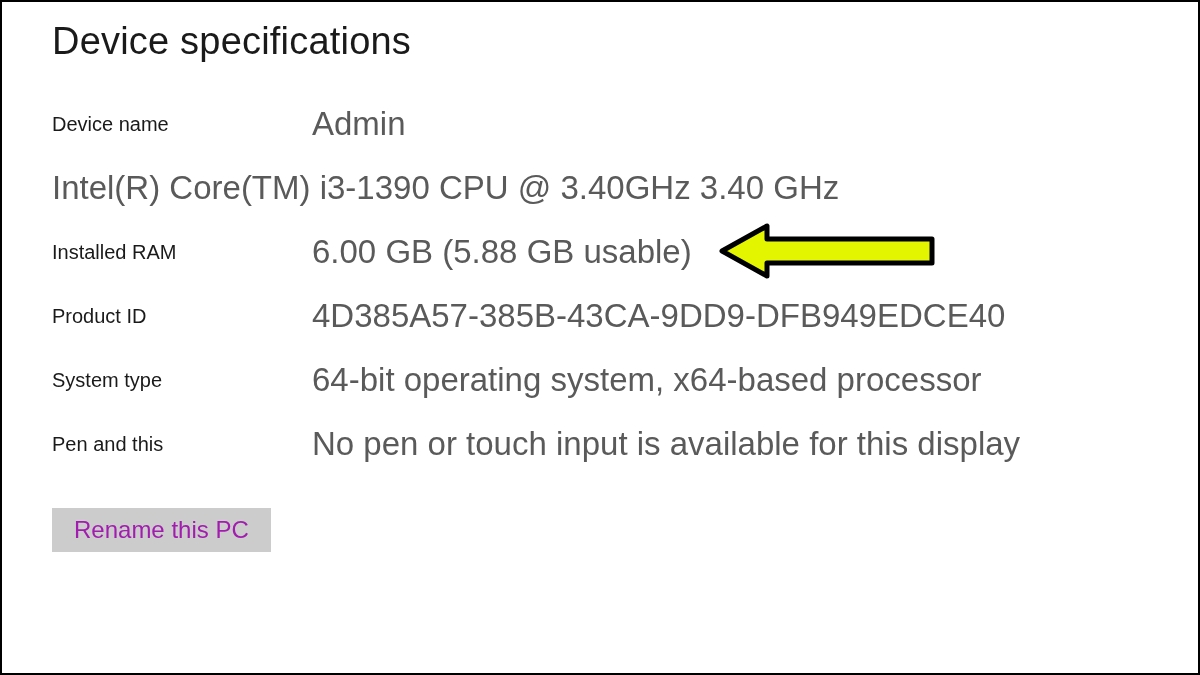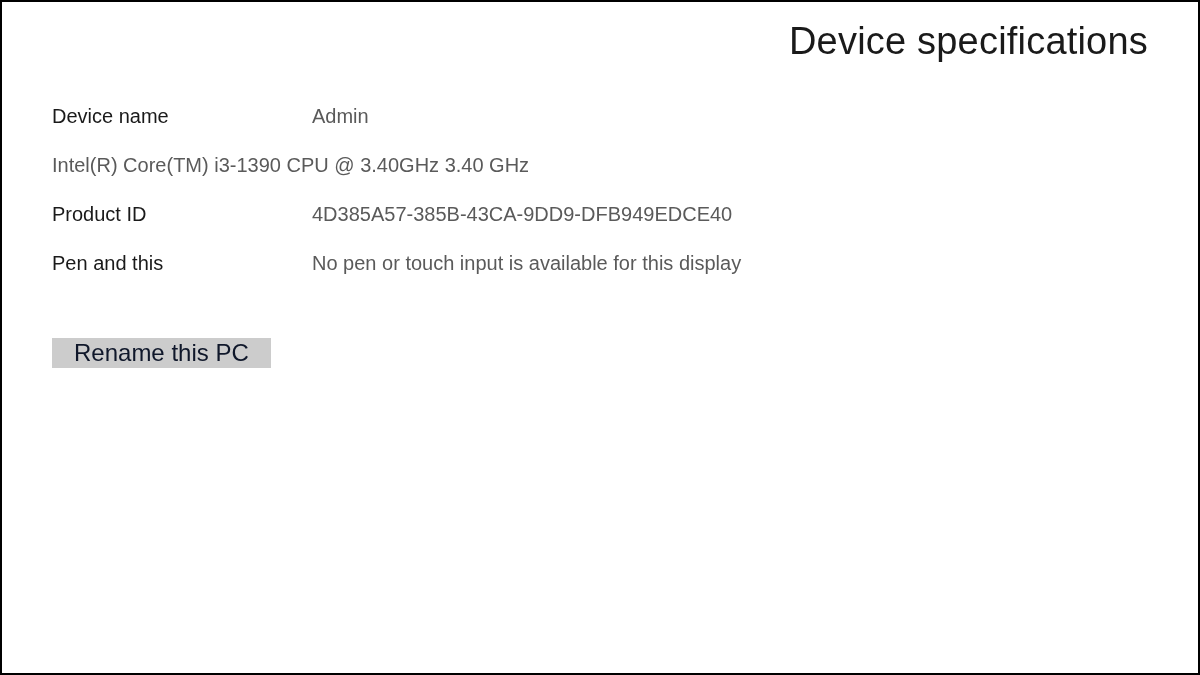--- a/index.html
+++ b/index.html
@@ -14,52 +14,51 @@
       height: 675px;
       border: 2px solid #000;
       padding: 18px 50px 30px 50px;
     }
     .heading {
       font-size: 38px;
       font-weight: 400;
       color: #1a1a1a;
       margin-bottom: 42px;
       letter-spacing: 0.2px;
-      text-align: right;
     }
     .specs-table {
       display: flex;
       flex-direction: column;
       gap: 26px;
     }
     .spec-row {
       display: flex;
       align-items: center;
       position: relative;
     }
     .spec-label {
       width: 260px;
       font-size: 20px;
       font-weight: 400;
       color: #1a1a1a;
       flex-shrink: 0;
     }
     .spec-value {
-      font-size: 20px;
+      font-size: 33px;
       font-weight: 400;
       color: #5a5a5a;
     }
     .rename-button {
-      margin-top: 63px;
+      margin-top: 45px;
       background: #cccccc;
       border: none;
-      padding: 1px 22px;
+      padding: 8px 22px;
       font-size: 24px;
       font-family: inherit;
-      color: #0f172a;
+      color: #a21caf;
       cursor: pointer;
     }
     .arrow-annotation {
       position: absolute;
       left: 660px;
       top: -13px;
       width: 230px;
       height: 62px;
       pointer-events: none;
     }
@@ -75,27 +74,38 @@
 
   <div class="spec-row">
     <div class="spec-label">Device name</div>
     <div class="spec-value">Admin</div>
   </div>
 
   <div class="spec-row">
     <div class="spec-value">Intel(R) Core(TM) i3-1390 CPU @ 3.40GHz   3.40 GHz</div>
   </div>
 
+  <div class="spec-row">
+    <div class="spec-label">Installed RAM</div>
+    <div class="spec-value">6.00 GB (5.88 GB usable)</div>
+    <svg class="arrow-annotation" viewBox="0 0 230 62">
+      <path d="M 10 31 L 55 6 L 55 19 L 220 19 L 220 43 L 55 43 L 55 56 Z" stroke-width="5" stroke-linejoin="round" fill="#e4f500" stroke="#000000"></path>
+    </svg>
+  </div>
 
   <div class="spec-row">
     <div class="spec-label">Product ID</div>
     <div class="spec-value">4D385A57-385B-43CA-9DD9-DFB949EDCE40</div>
   </div>
 
 
+  <div class="spec-row">
+    <div class="spec-label">System type</div>
+    <div class="spec-value">64-bit operating system, x64-based processor</div>
+  </div>
 
   <div class="spec-row">
     <div class="spec-label">Pen and this</div>
     <div class="spec-value">No pen or touch input is available for this display</div>
   </div>
 
 </div>
 
 <button class="rename-button">Rename this PC</button>
 

